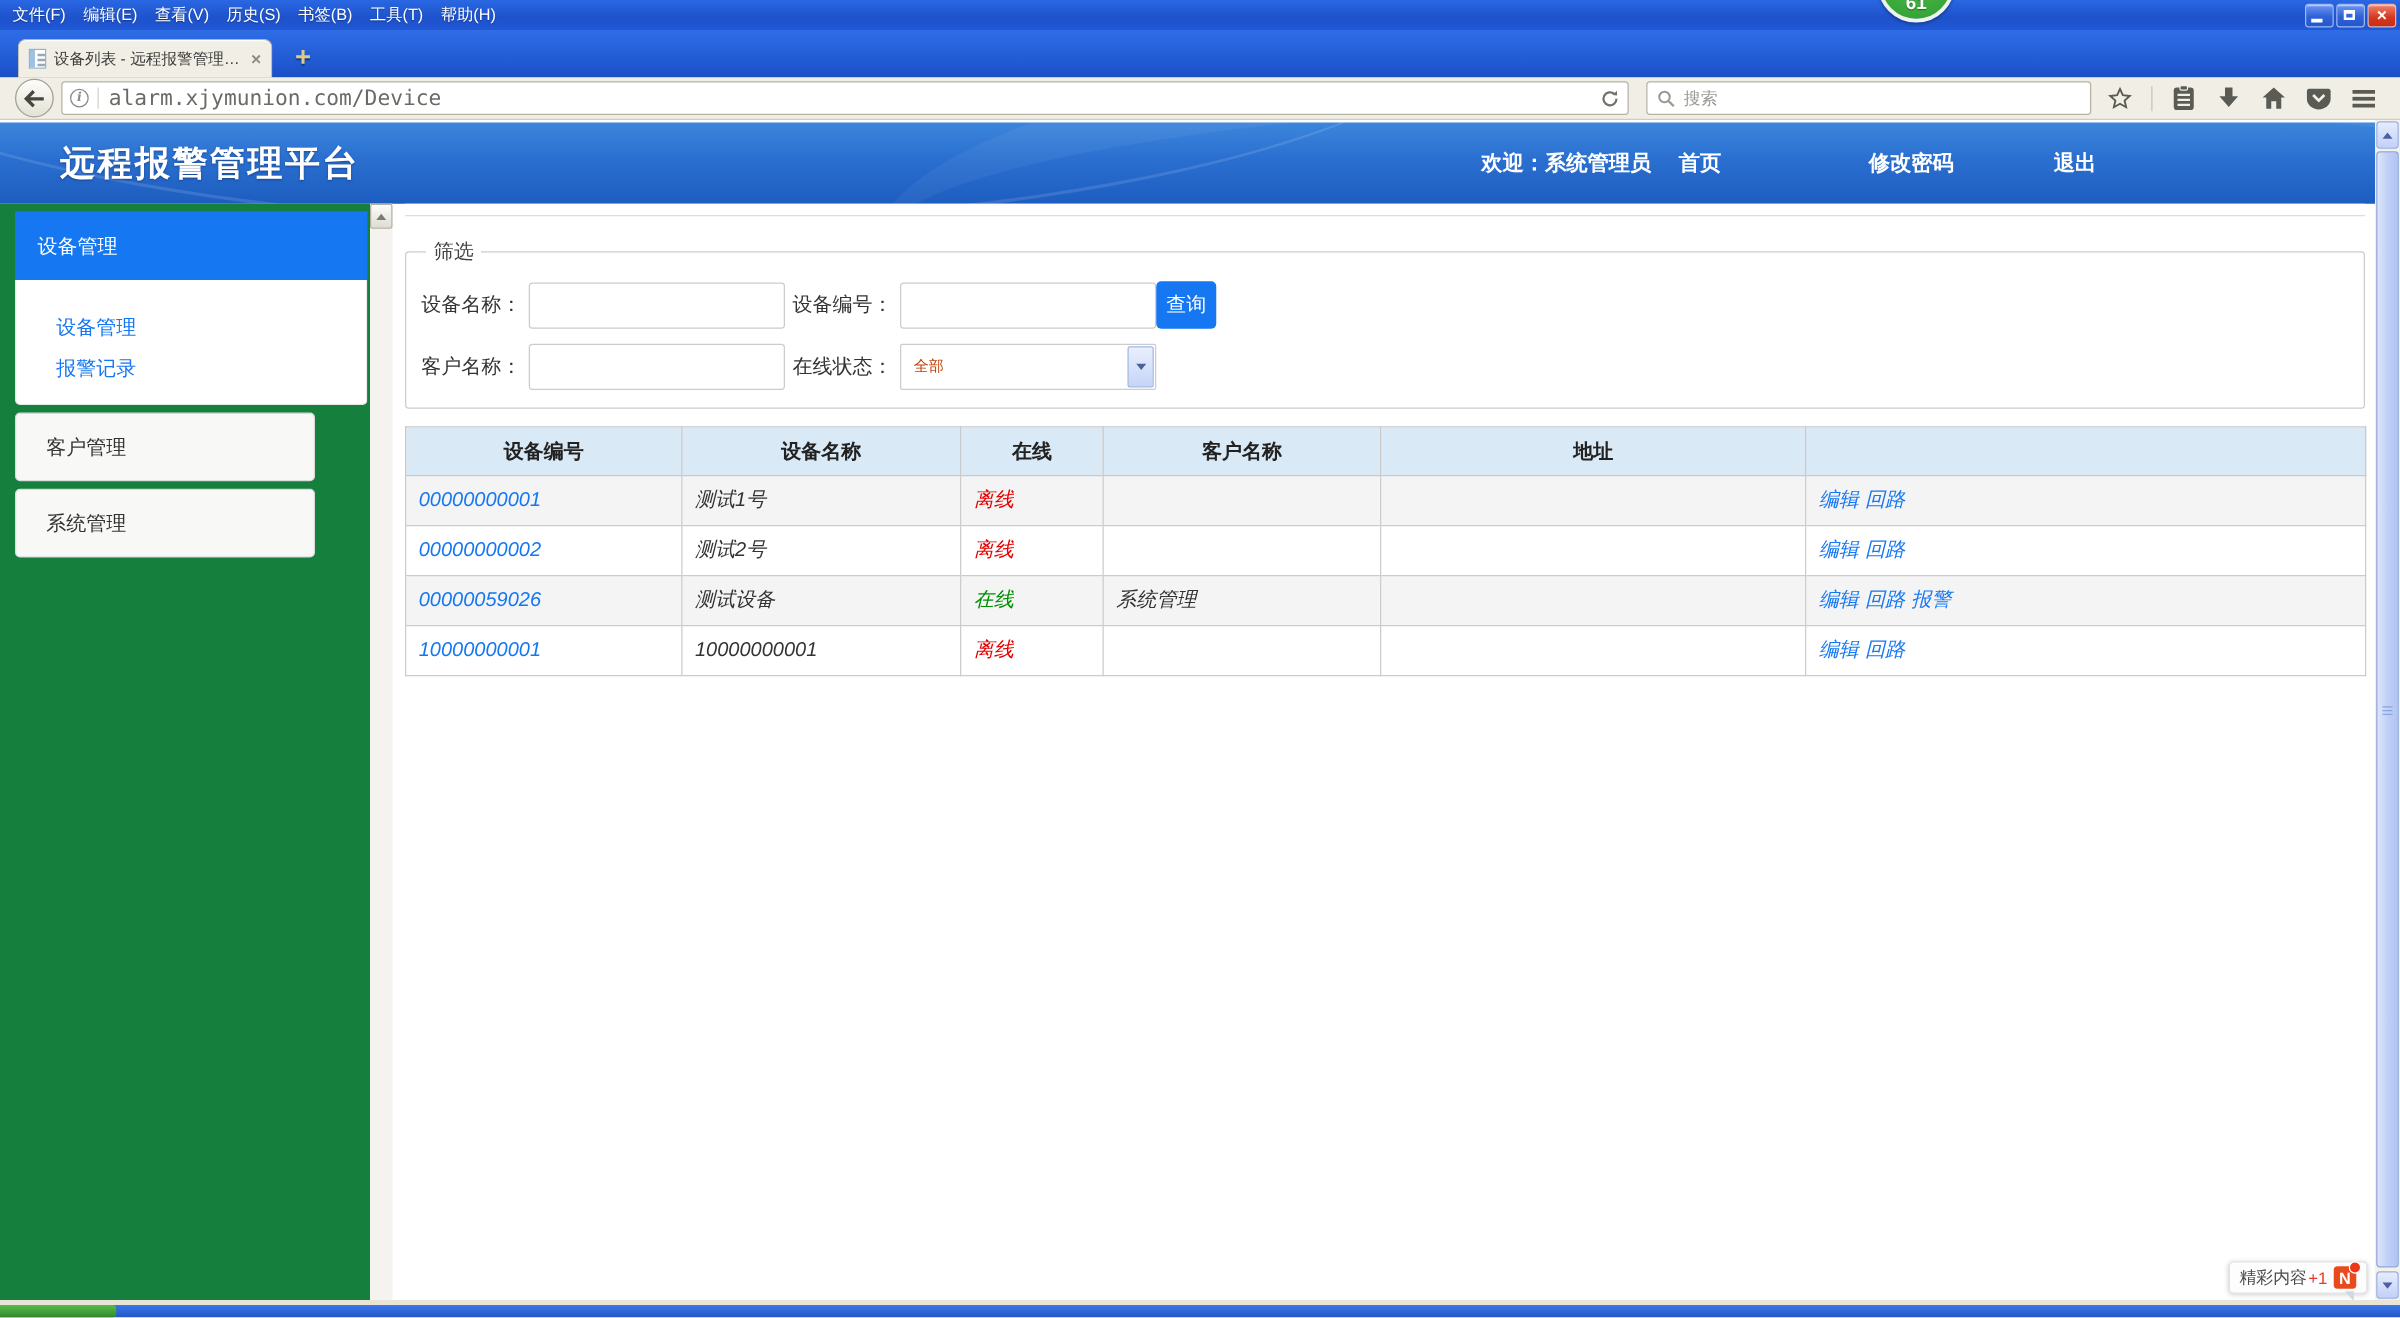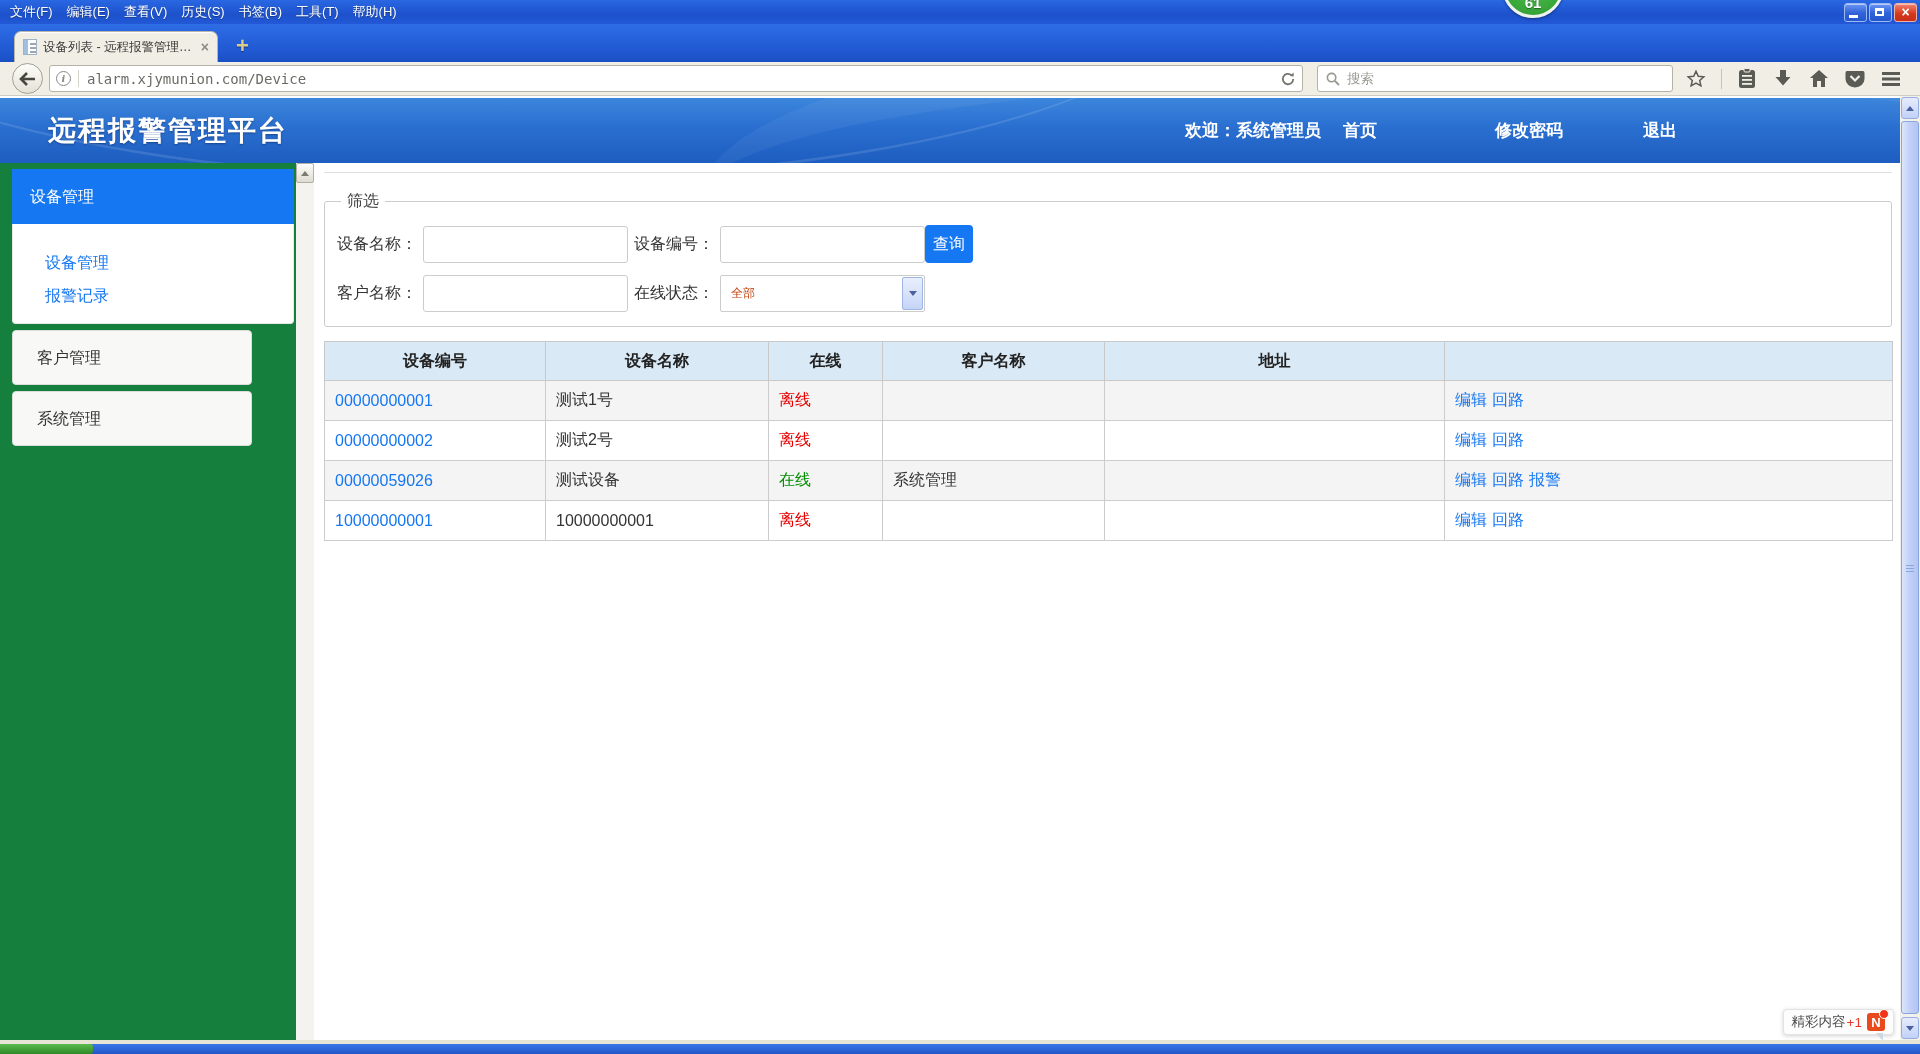--- a/index.html
+++ b/index.html
@@ -46,21 +46,21 @@
     border-bottom:1px solid #cfcdc0; display:flex; align-items:center; }
   .back-btn { width:31px; height:31px; border-radius:50%; border:1px solid #a0a095;
     background:linear-gradient(180deg,#fdfdfa 0%,#e4e2d6 100%); margin-left:12px; flex:0 0 auto;
     display:flex; align-items:center; justify-content:center; }
   .urlbar { height:27px; width:1254px; margin-left:6px; background:#fff; border:1px solid #b5b3a6; border-radius:3px;
     display:flex; align-items:center; padding:0 6px; }
   .info-icon { width:15px; height:15px; border-radius:50%; border:1.5px solid #8a8a84; color:#8a8a84;
     font-family:"DejaVu Serif",serif; font-size:10px; font-style:italic; font-weight:bold;
     display:flex; align-items:center; justify-content:center; flex:0 0 auto; }
   .url-sep { width:1px; height:17px; background:#d5d3c8; margin:0 8px 0 7px; }
-  .url-text { font-family:"DejaVu Sans Mono","Liberation Mono",monospace; font-size:14px; color:#6b6b66; flex:1; }
+  .url-text { font-family:"DejaVu Sans Mono","Liberation Mono",monospace; font-size:17px; color:#6b6b66; flex:1; }
   .reload-btn { flex:0 0 auto; display:flex; align-items:center; }
   .searchbox { height:27px; width:356px; margin-left:14px; background:#fff; border:1px solid #b5b3a6; border-radius:3px;
     display:flex; align-items:center; padding:11px 8px; }
   .search-placeholder { color:#9a9a94; font-size:13.5px; margin-left:7px; }
   .toolbar-icons { display:flex; align-items:center; margin-left:12px; gap:14px; }
   .tool-sep { width:1px; height:20px; background:#c6c4b8; }
   .icon-btn { display:flex; align-items:center; justify-content:center; width:22px; height:24px; }
 
   
   .viewport { position:absolute; left:0; top:96px; width:1920px; height:944px; background:#fff; overflow:hidden; }
@@ -124,21 +124,21 @@
     border-radius:4px; font-size:16px; cursor:pointer; }
   .f-select { width:205px; height:37px; border:1px solid #ccc; border-radius:2px; background:#fff;
     display:flex; align-items:center; position:relative; }
   .f-select-value { font-size:12px; color:#c2410c; padding-left:10px; flex:1; }
   .select-arrow-btn { width:21px; height:33px; margin-right:1px; border:1px solid #9db6e4; border-radius:2px;
     background:linear-gradient(180deg,#e9effd 0%,#c6d4f8 100%); display:flex; align-items:center; justify-content:center; }
 
   table.devices { margin-top:14px; width:1568px; border-collapse:collapse; table-layout:fixed; }
   table.devices th { height:39px; background:#d9e9f5; border:1px solid #c9c9c9; font-size:16px; color:#222;
     font-weight:bold; text-align:center; }
-  table.devices td { height:40px; border:1px solid #ccc; font-size:16px; color:#333; padding-left:10px; }
+  table.devices td { height:40px; border:1px solid #ccc; font-size:16px; color:#333; padding-left:10px;font-style:italic; }
   tr.row-odd td { background:#f4f4f4; }
   tr.row-even td { background:#fff; }
   a.link { color:var(--accent); text-decoration:none; }
   .action-link { margin-right:5px; }
 
   
   .promo-bubble { position:absolute; right:26px; bottom:5px; height:26px; background:#fdfdfd;
     border:1px solid #e3e3e3; border-radius:4px; box-shadow:0 1px 4px rgba(0,0,0,.18);
     display:flex; align-items:center; padding:12px 8px; z-index:5; }
   .promo-bubble::after { content:''; position:absolute; right:10px; bottom:-7px; width:0; height:0;

